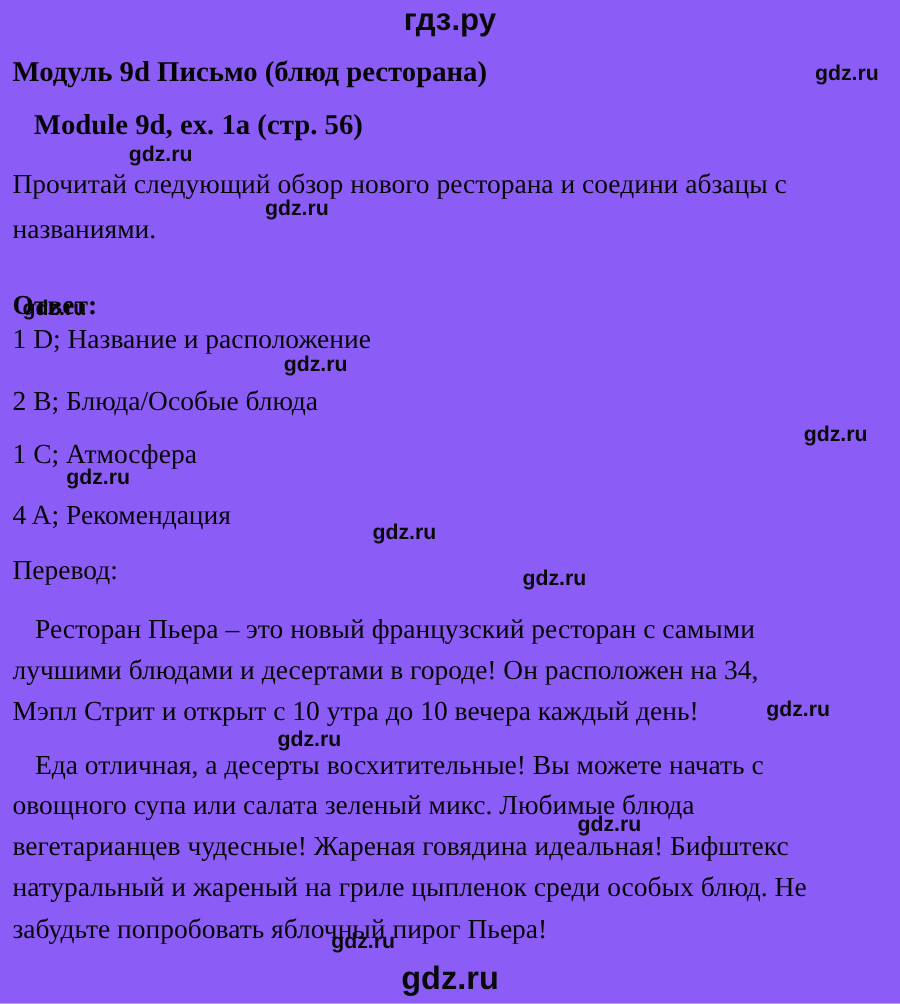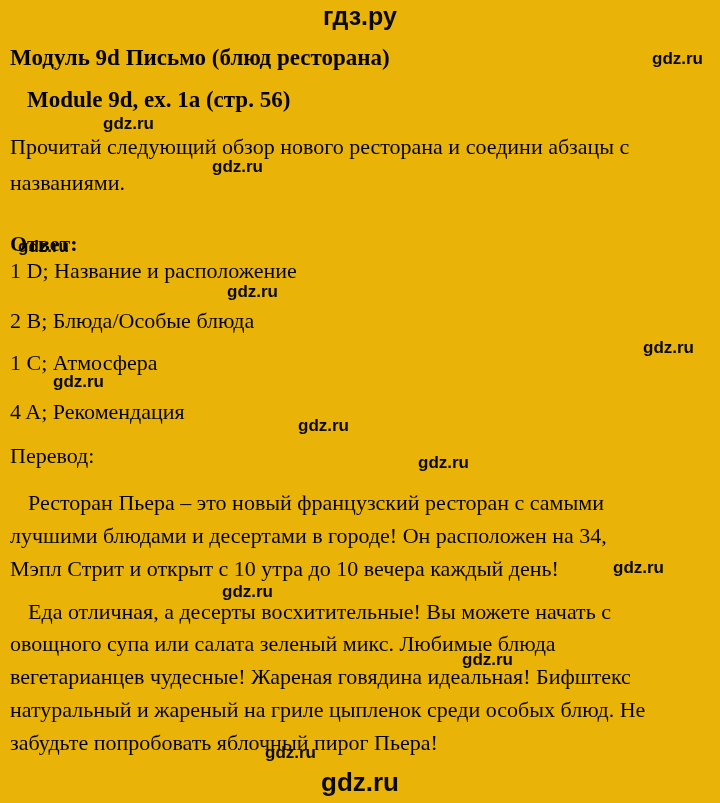--- a/index.html
+++ b/index.html
@@ -1,20 +1,20 @@
 <!DOCTYPE html>
 <html><head>
 <meta charset="utf-8">
 <style>
   html, body { margin: 0; padding: 0; background: #ffffff; }
   .page {
     position: relative;
     width: 720px;
     height: 803px;
-    background: #eab308;
+    background: #8b5cf6;
     overflow: hidden;
     font-family: "Liberation Serif", "DejaVu Serif", serif;
     color: #000000;
   }
   .line {
     position: absolute;
     white-space: nowrap;
     font-size: 22px;
     line-height: 24px;
     color: #050505;

